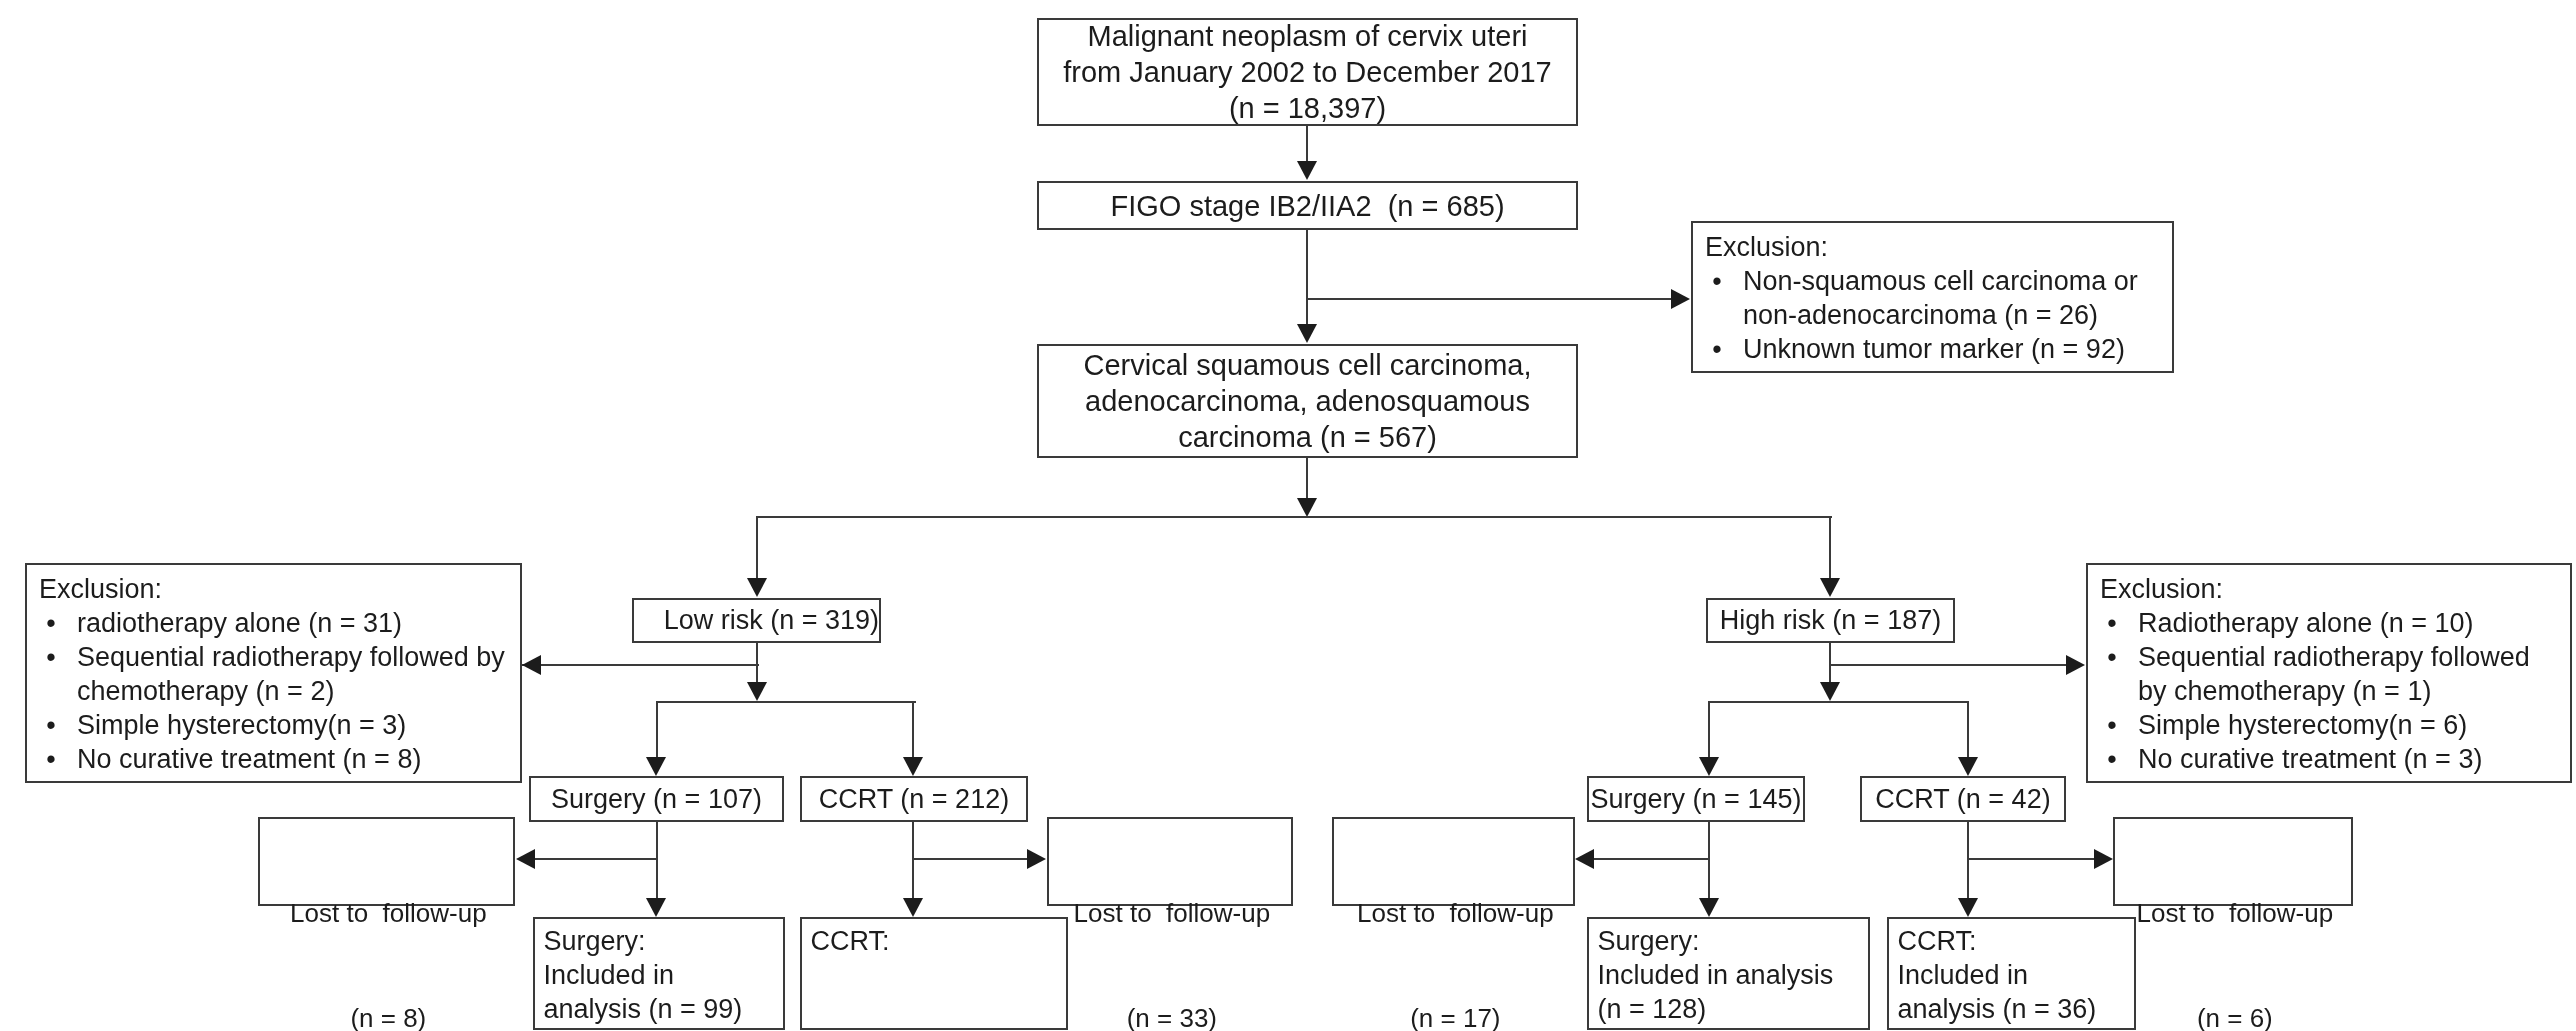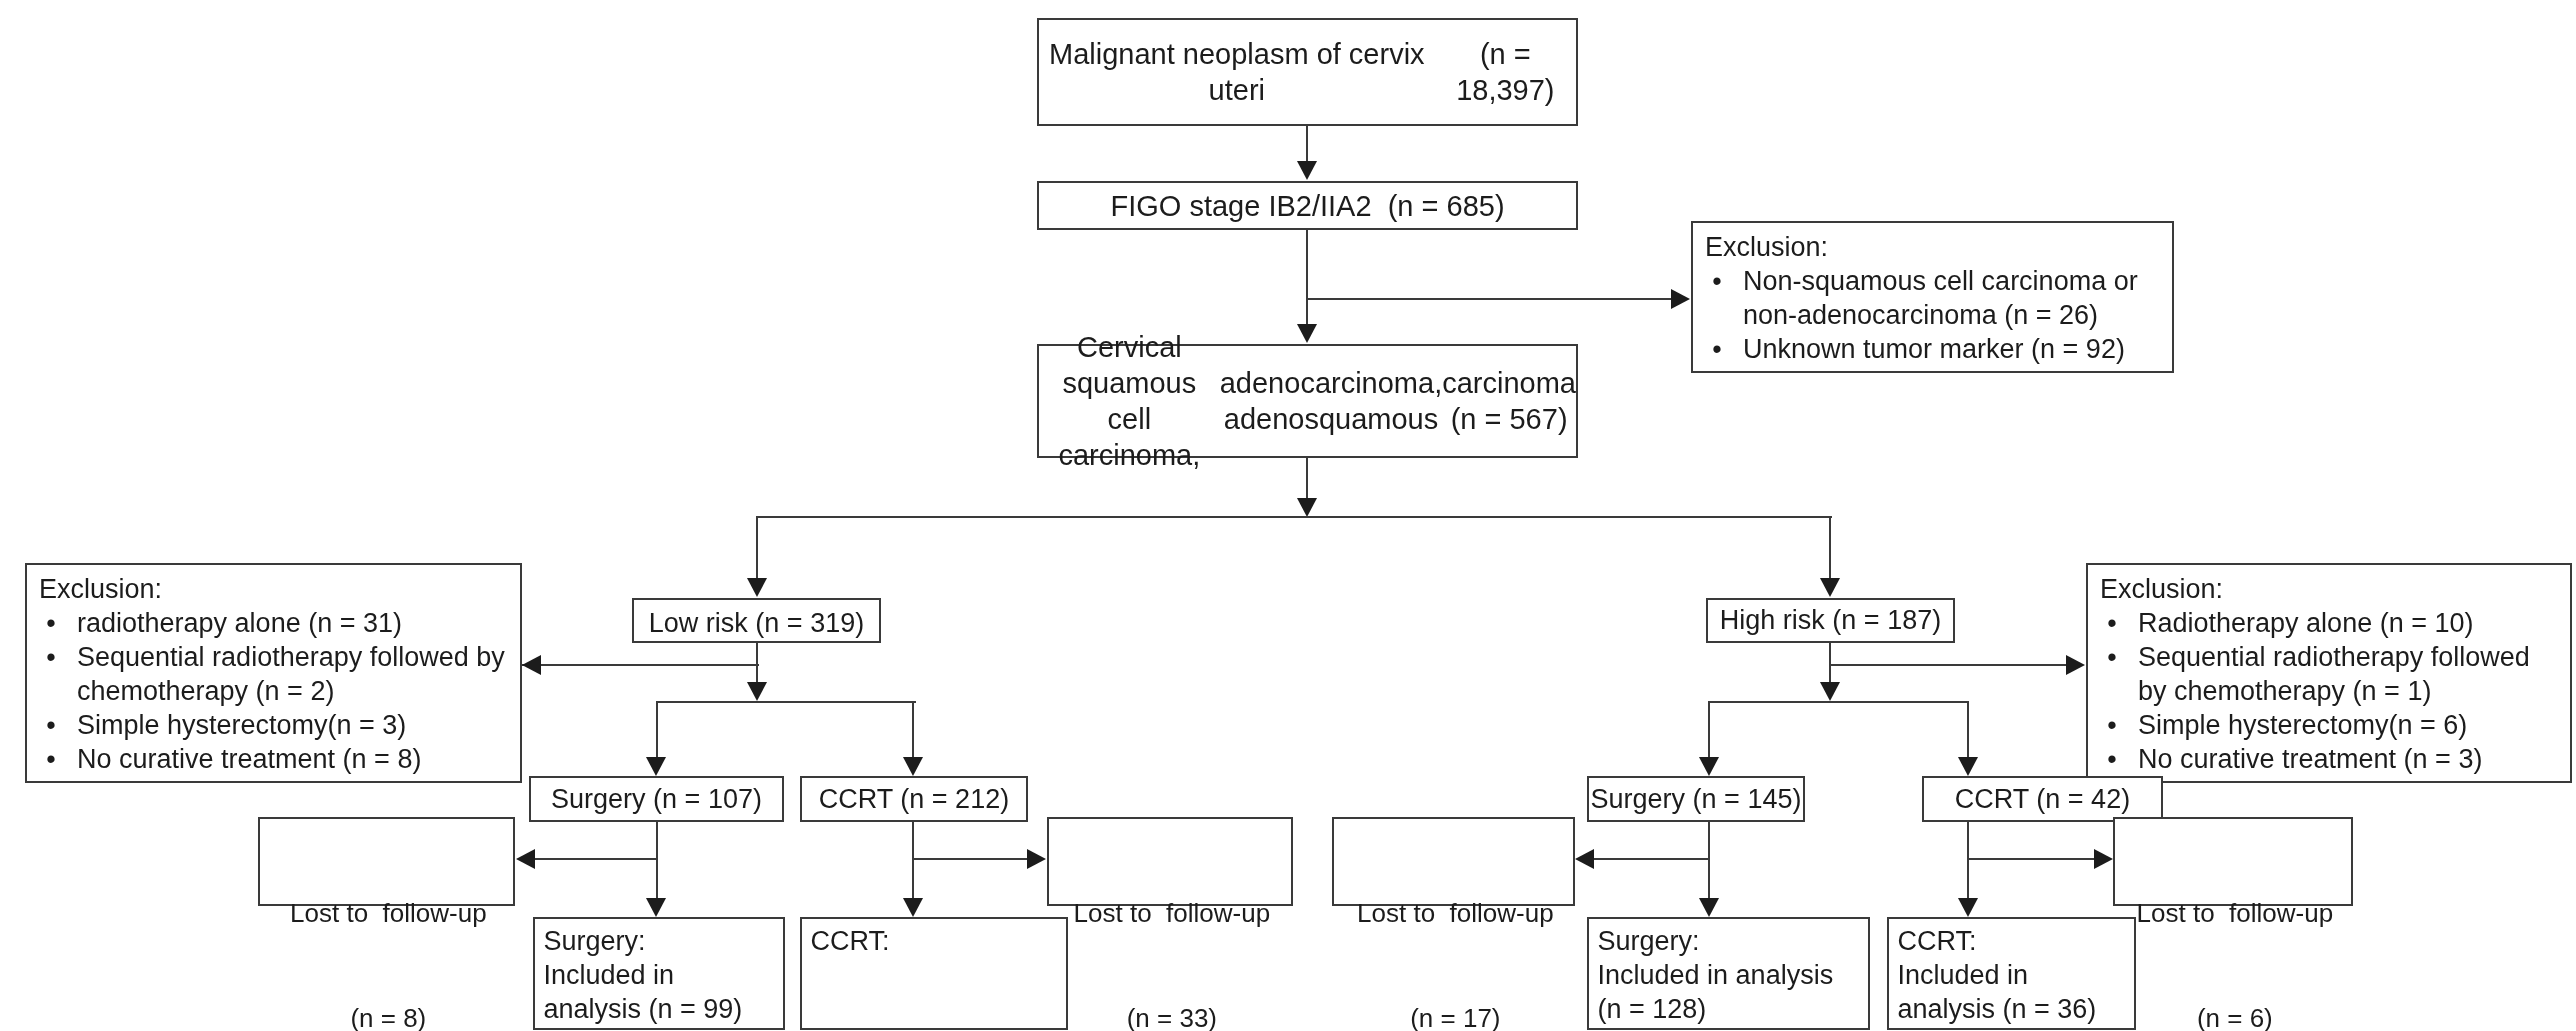--- a/index.html
+++ b/index.html
@@ -7,21 +7,21 @@
     position:relative;width:2576px;height:1031px;overflow:hidden;
     background:var(--background,#ffffff);
     color:var(--ink,#1c1c1c);
     font-family:"Liberation Sans", sans-serif;
   }
   .box{
     position:absolute;background:#ffffff;
     border:2.4px solid var(--line,#3a3a3a);
     box-sizing:border-box;
   }
-  .center{display:flex;flex-direction:row;align-items:center;justify-content:center;text-align:center;}
+  .center{display:flex;flex-direction:column;align-items:center;justify-content:center;text-align:center;}
   .nowrap{white-space:pre;}
   .t-lg{font-size:29px;line-height:36px;}
   .t-md{font-size:27px;line-height:35px;}
   .excl{font-size:27px;line-height:34px;padding:7.3px 9.7px 7.3px 12px;text-align:left;}
   .bullet-row{display:flex;align-items:flex-start;}
   .bullet{flex:0 0 38px;}
   .bullet::before{content:"\2022";padding-left:7.3px;}
   .bullet-text{flex:1 1 auto;}
   .lost{font-size:26px;line-height:35px;padding:7.3px 6px 7.3px 9.7px;text-align:center;white-space:pre-wrap;}
   .analysis{font-size:27px;line-height:34px;padding:4.9px 8.5px;text-align:left;}
@@ -33,20 +33,21 @@
   .arr.left{border-top:10.3px solid transparent;border-bottom:10.3px solid transparent;border-right:19.5px solid var(--ink,#1c1c1c);}
   .arr.right{border-top:10.3px solid transparent;border-bottom:10.3px solid transparent;border-left:19.5px solid var(--ink,#1c1c1c);}
 </style>
 </head>
 <body>
 
 <div class="stage">
 
   <div class="box center t-lg" style="left:1037px;top:18px;width:541px;height:108px;">
     <div>Malignant neoplasm of cervix uteri</div>
+    <div>from January 2002 to December 2017</div>
     <div>(n = 18,397)</div>
   </div>
 
   <div class="box center t-lg" style="left:1037px;top:181px;width:541px;height:49px;">
     <div class="nowrap">FIGO stage IB2/IIA2  (n = 685)</div>
   </div>
 
   <div class="box excl" style="left:1691px;top:221px;width:483px;height:152px;">
     <div>Exclusion:</div>
     <div class="bullet-row">
@@ -115,21 +116,21 @@
 
   <div class="box center t-md" style="left:529px;top:776px;width:255px;height:46px;">
     <div class="nowrap">Surgery (n = 107)</div>
   </div>
   <div class="box center t-md" style="left:800px;top:776px;width:228px;height:46px;">
     <div class="nowrap">CCRT (n = 212)</div>
   </div>
   <div class="box center t-md" style="left:1587px;top:776px;width:218px;height:46px;">
     <div class="nowrap">Surgery (n = 145)</div>
   </div>
-  <div class="box center t-md" style="left:1922px;top:776px;width:241px;height:46px;">
+  <div class="box center t-md" style="left:1860px;top:776px;width:206px;height:46px;">
     <div class="nowrap">CCRT (n = 42)</div>
   </div>
 
   <div class="box lost" style="left:258px;top:817px;width:257px;height:89px;">
     <div>Lost to  follow-up</div>
     <div>(n = 8)</div>
   </div>
   <div class="box lost" style="left:1047px;top:817px;width:246px;height:89px;">
     <div>Lost to  follow-up</div>
     <div>(n = 33)</div>

